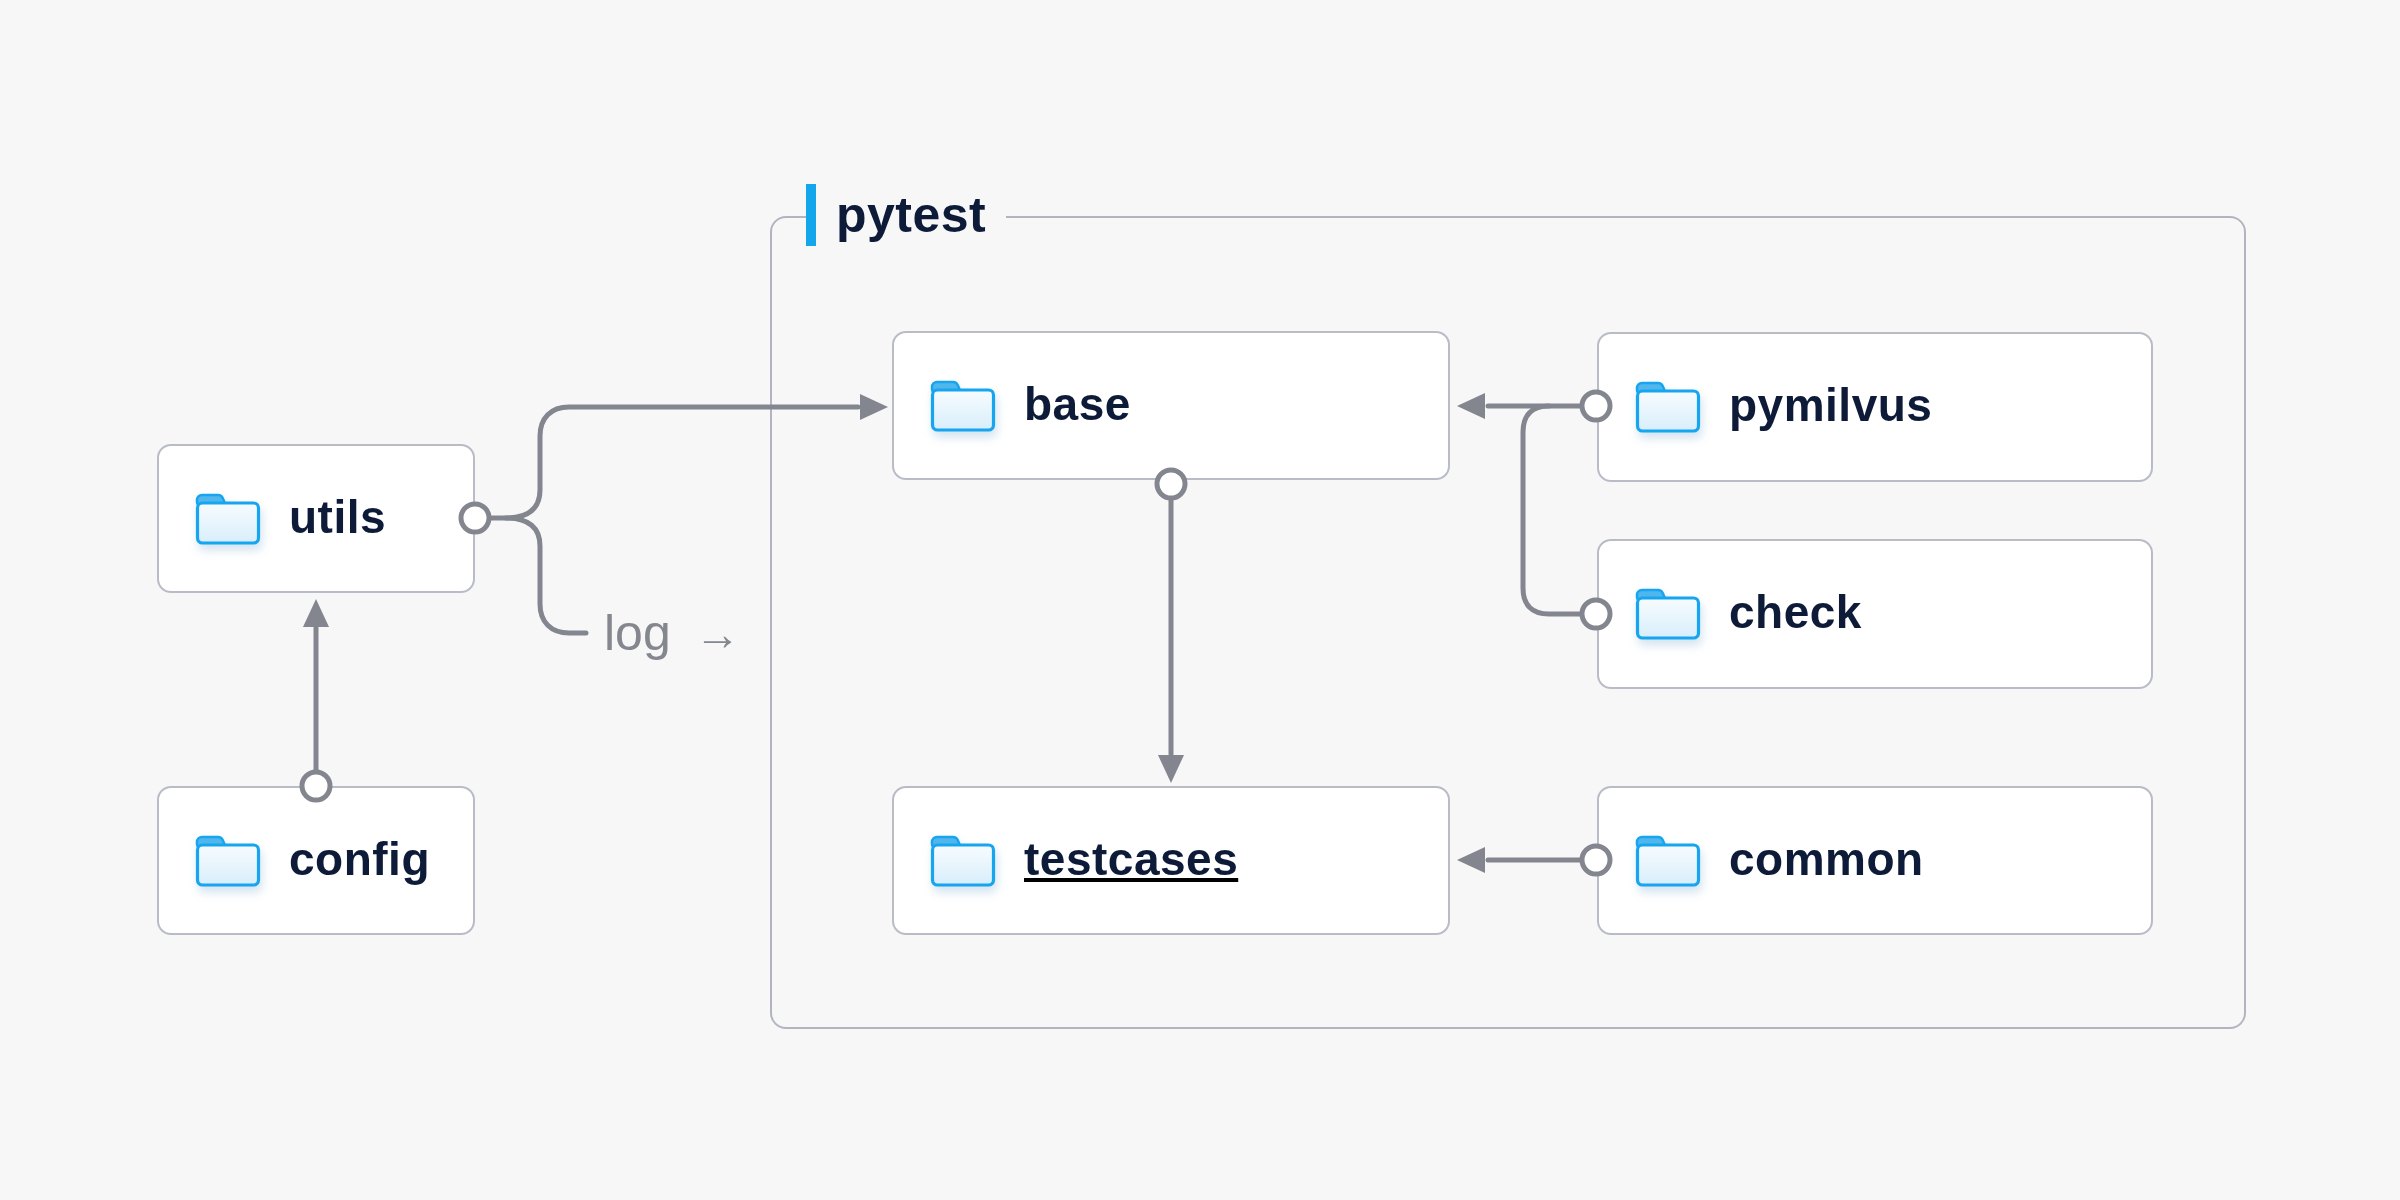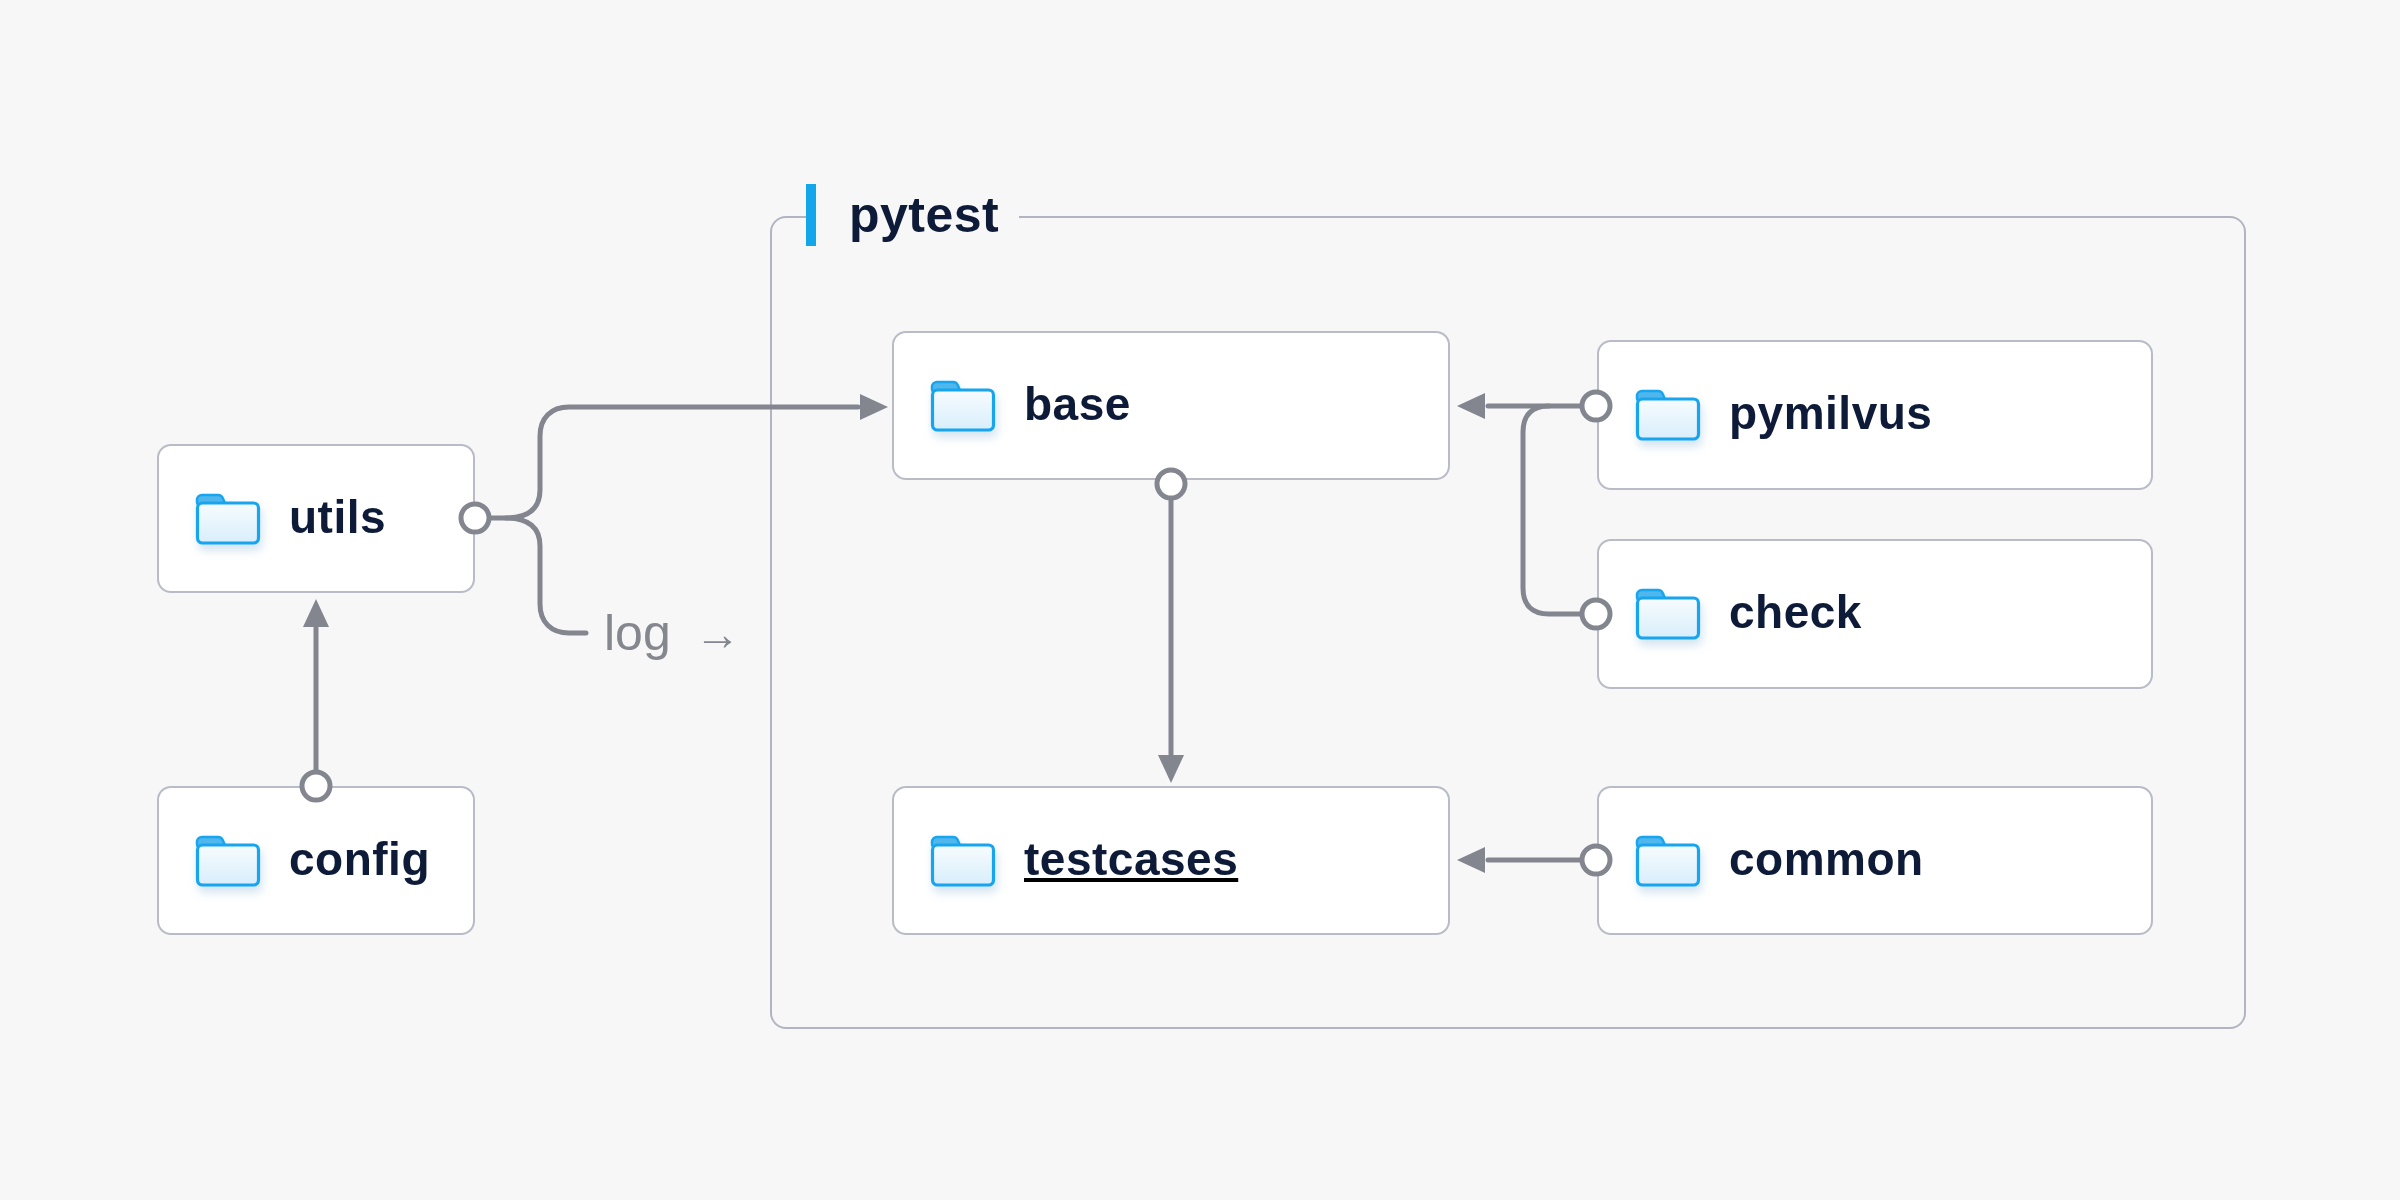--- a/index.html
+++ b/index.html
@@ -17,41 +17,41 @@
   html,body{width:2400px;height:1200px;}
   body{background:var(--page-bg);font-family:"Liberation Sans","DejaVu Sans",sans-serif;}
   .canvas{position:relative;width:2400px;height:1200px;background:var(--page-bg);overflow:hidden;}
 
   .group-box{
     position:absolute;left:770px;top:216px;width:1476px;height:813px;
     border:2.5px solid var(--group-border);border-radius:16px;background:transparent;
   }
   .group-label{
     position:absolute;left:806px;top:184px;height:62px;
-    display:flex;align-items:center;gap:33px;
+    display:flex;align-items:center;gap:20px;
     background:var(--page-bg);padding:0 20px 0 0;
   }
   .accent-bar{display:inline-block;width:10px;height:62px;background:var(--accent);}
   .group-label-text{
     font-size:50px;font-weight:700;color:var(--text);letter-spacing:0.5px;line-height:1;
   }
 
   .node{
     position:absolute;background:var(--node-bg);
     border:2.5px solid var(--node-border);border-radius:14px;
     display:flex;align-items:center;padding-left:36px;gap:28px;
   }
   .node-label{
     font-size:46px;font-weight:700;color:var(--text);letter-spacing:0.5px;line-height:1;
     padding-bottom:4px;
   }
   .node-utils    {left:157px; top:444px; width:318px; height:149px;}
   .node-config   {left:157px; top:786px; width:318px; height:149px;}
   .node-base     {left:892px; top:331px; width:558px; height:149px;}
-  .node-pymilvus {left:1597px;top:340px; width:556px; height:150px;}
+  .node-pymilvus {left:1597px;top:332px; width:556px; height:150px;}
   .node-check    {left:1597px;top:539px; width:556px; height:150px;}
   .node-testcases{left:892px; top:786px; width:558px; height:149px;text-decoration:underline;}
   .node-common   {left:1597px;top:786px; width:556px; height:149px;}
 
   .folder{filter:drop-shadow(2px 6px 5px rgba(40,120,180,0.20));flex:0 0 auto;}
   .folder-tab{fill:#50b7ec;stroke:var(--folder-stroke);stroke-width:2.5;}
   .folder-body{fill:url(#folderGrad);stroke:var(--folder-stroke);stroke-width:3.2;}
 
   .wires{position:absolute;left:0;top:0;width:2400px;height:1200px;pointer-events:none;}
   .wire{fill:none;stroke:var(--wire);stroke-width:5;stroke-linecap:round;}

